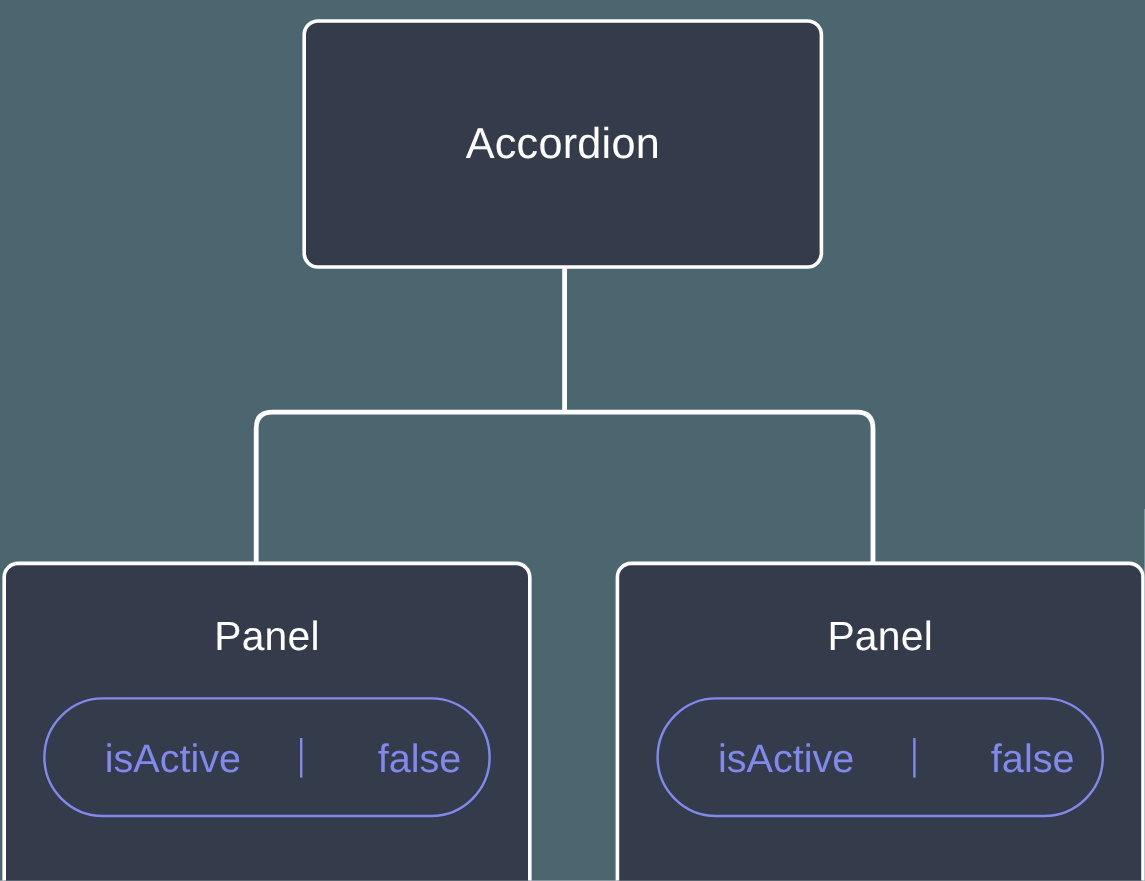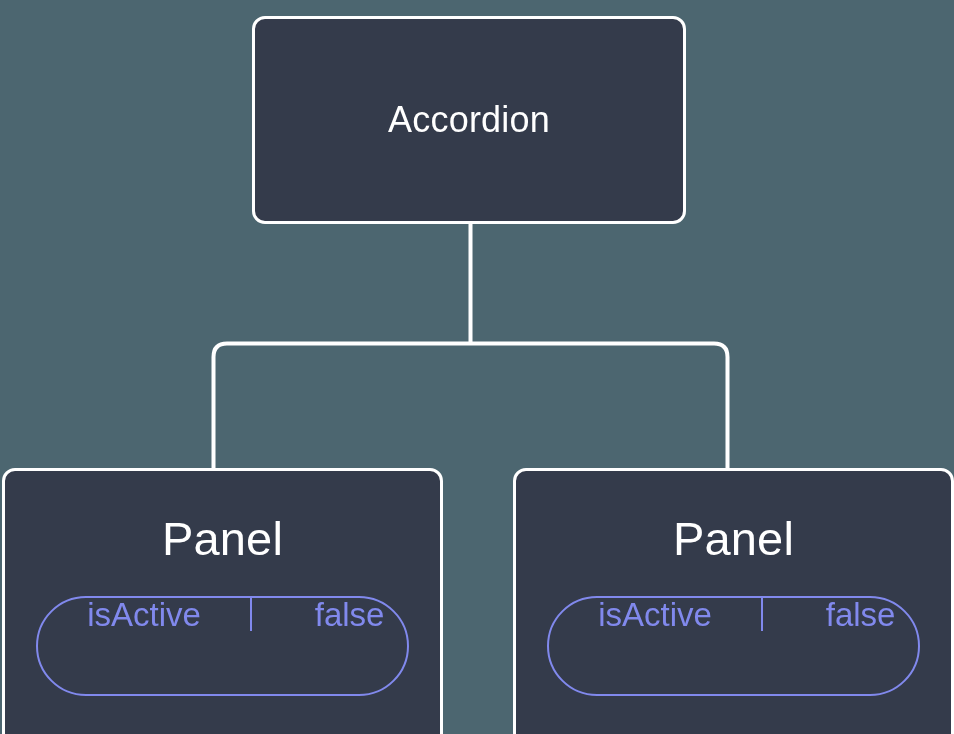--- a/index.html
+++ b/index.html
@@ -56,42 +56,42 @@
     height: 280px;
     justify-content: flex-start;
     padding-top: 42px;
   }
 
   .node-child.left  { left: 2px; }
   .node-child.right { left: 513px; }
 
   .node-title {
     color: #ffffff;
-    font-size: 47px;
+    font-size: 34px;
     font-weight: 400;
     letter-spacing: 0.2px;
     line-height: 1.1;
     text-align: center;
     user-select: none;
   }
 
   .node-root .node-title {
     font-size: 36px;
   }
 
   
   .pill {
     margin-top: 31px;
     box-sizing: border-box;
     width: 373px;
     height: 100px;
     border: 2px solid #8189ed;
     border-radius: 52px;
     display: flex;
-    align-items: flex-start;
+    align-items: center;
     overflow: hidden;
     gap: 40px;
   }
 
   .pill-key,
   .pill-val {
     display: flex;
     align-items: center;
     justify-content: center;
     color: #8189ed;

